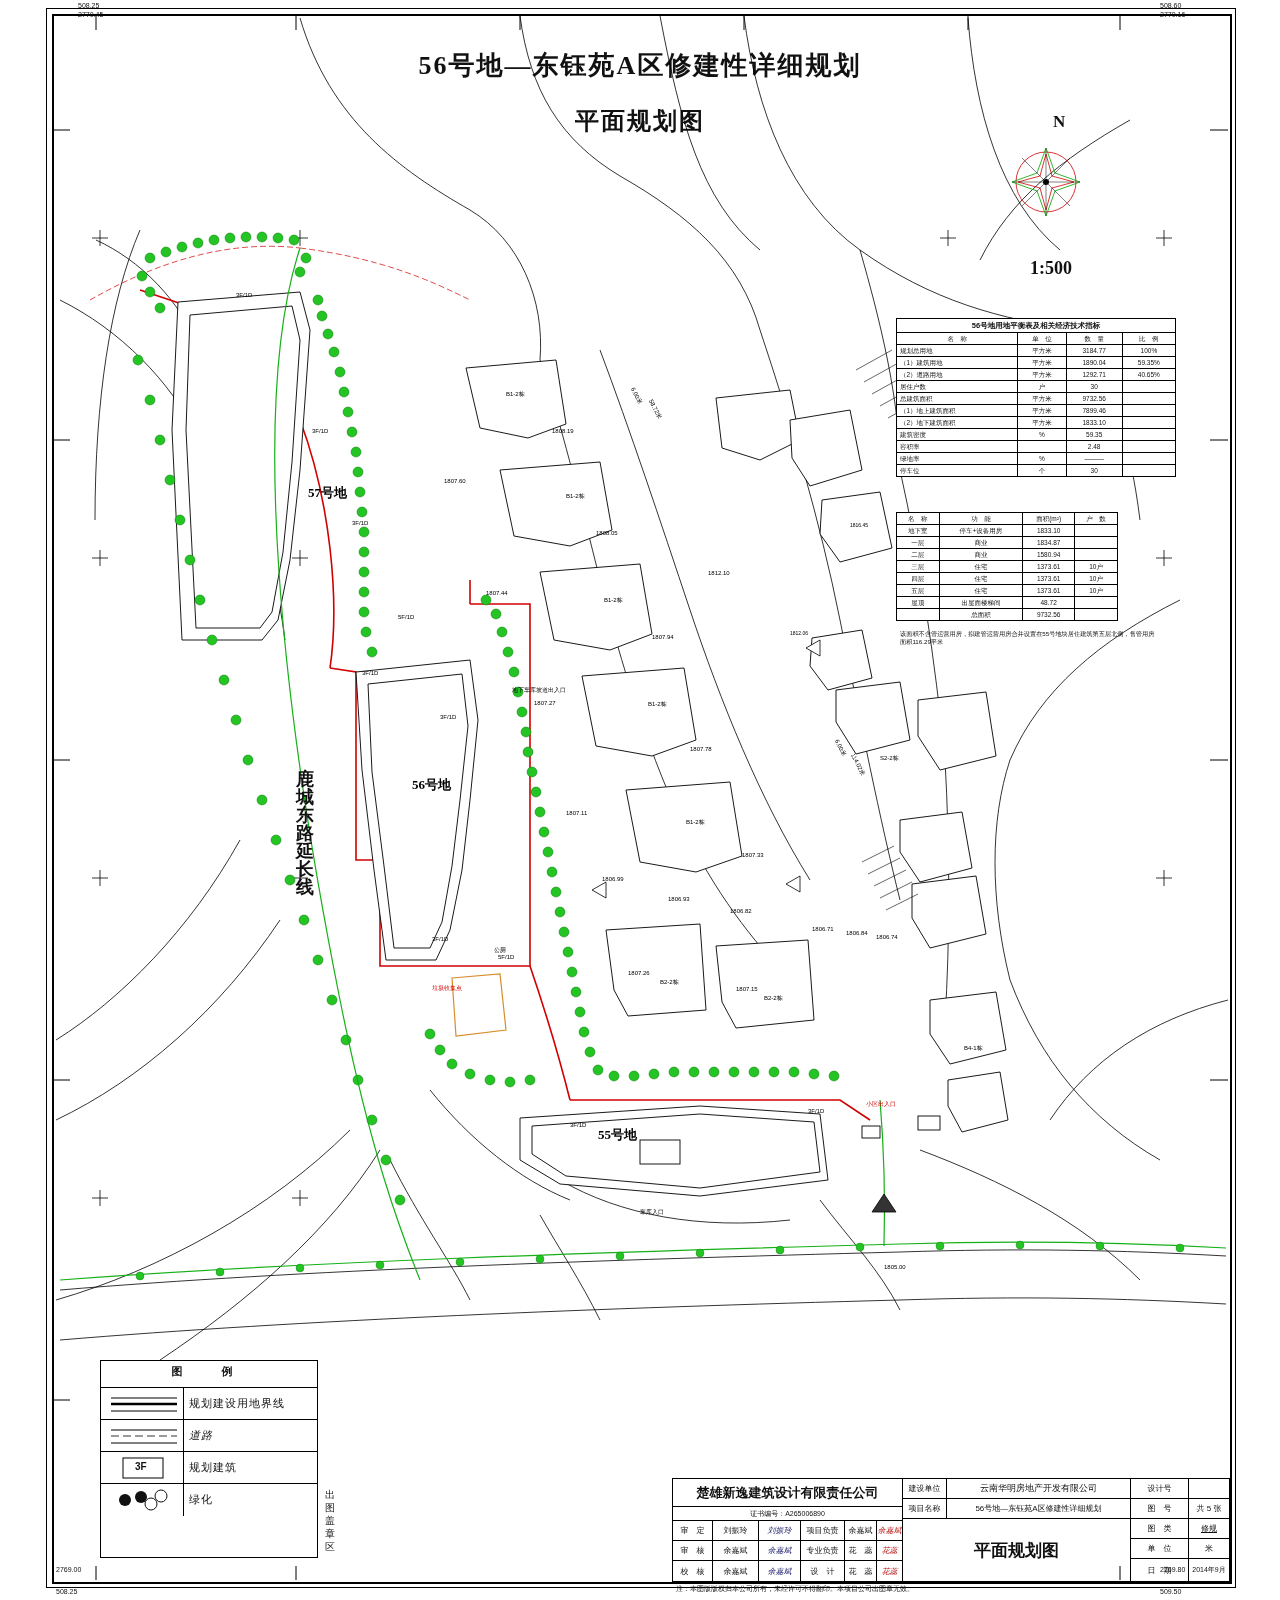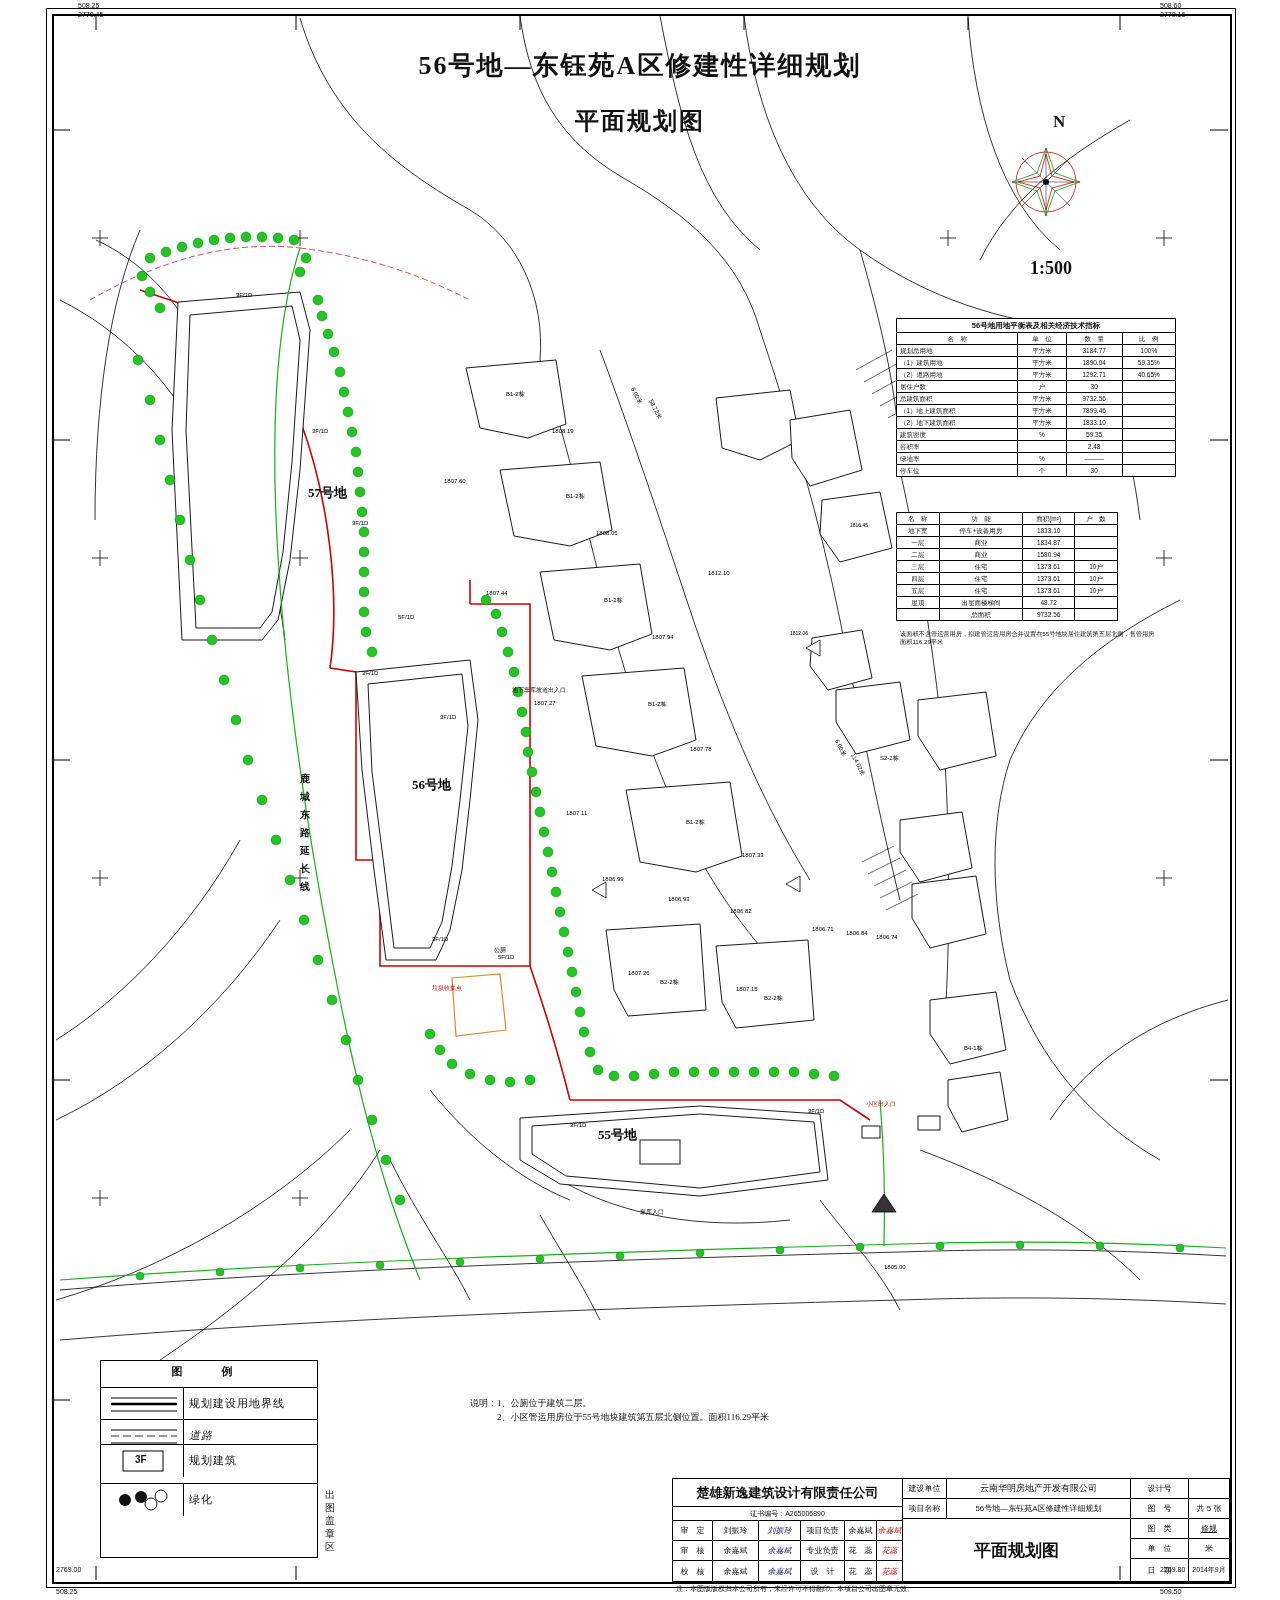--- a/index.html
+++ b/index.html
@@ -53,21 +53,21 @@
   .sig{font-family:"Liberation Serif",serif;color:#1b1b6b;font-style:italic;}
   .redsig{color:#b81515;font-family:"Liberation Serif",serif;font-style:italic;}
   .foot-note{position:absolute;left:676px;top:1584px;font-size:7px;}
 
   
   .lbl{position:absolute;font-size:6px;font-family:"Liberation Sans",sans-serif;white-space:nowrap;color:#000;}
   .lbl.sm{font-size:5px;}
   .lbl.red{color:#d00000;}
   .lbl.big{font-size:13px;font-weight:bold;font-family:"Liberation Serif",serif;}
   .lbl.rot{transform-origin:left top;}
-  .roadname{position:absolute;font-size:10px;font-weight:bold;font-family:"Liberation Serif",serif;line-height:18px;width:18px;text-align:center;}
+  .roadname{position:absolute;font-size:18px;font-weight:bold;font-family:"Liberation Serif",serif;line-height:18px;width:18px;}
   svg{position:absolute;left:0;top:0;}
 </style>
 </head>
 <body>
 
 <div id="sheet">
 
   <div class="outer-frame"></div>
   <div class="inner-frame"></div>
 
@@ -596,21 +596,21 @@
     <div class="legend-row" style="top:58px;font-style:italic;">
       <div class="legend-sym">
         <svg width="78" height="32">
           <line x1="6" y1="10" x2="72" y2="10" stroke="#000" stroke-width="1"></line>
           <line x1="6" y1="16" x2="72" y2="16" stroke="#000" stroke-width="0.8" stroke-dasharray="8 4"></line>
           <line x1="6" y1="23" x2="72" y2="23" stroke="#000" stroke-width="1"></line>
         </svg>
       </div>
       <div class="legend-lbl">道路</div>
     </div>
-    <div class="legend-row" style="top:83px;">
+    <div class="legend-row" style="top:90px;">
       <div class="legend-sym">
         <svg width="78" height="32">
             <rect x="18" y="6" width="40" height="20" fill="none" stroke="#000"></rect>
           </svg>
         <div style="position:absolute;left:30px;top:9px;font-size:10px;font-weight:bold;">3F</div>
       </div>
       <div class="legend-lbl">规划建筑</div>
     </div>
     <div class="legend-row" style="top:122px;">
       <div class="legend-sym">
@@ -618,24 +618,20 @@
           <circle cx="20" cy="16" r="6" fill="#111"></circle>
           <circle cx="36" cy="13" r="6" fill="#111"></circle>
           <circle cx="46" cy="20" r="6" fill="none" stroke="#111"></circle>
           <circle cx="56" cy="12" r="6" fill="none" stroke="#111"></circle>
         </svg>
       </div>
       <div class="legend-lbl">绿化</div>
     </div>
   </div>
 
-  <div class="notes">
-    <div>说明：1、公厕位于建筑二层。</div>
-    <div>　　　2、小区管运用房位于55号地块建筑第五层北侧位置。面积116.29平米</div>
-  </div>
 
   <div class="seal-box"></div>
   <div class="seal-txt">出图盖章区</div>
 
   <div class="tb">
 
     <div class="cell tb-company" style="left:0;top:0;width:230px;height:28px;display:flex;align-items:center;justify-content:center;">楚雄新逸建筑设计有限责任公司</div>
     <div class="cell" style="left:0;top:28px;width:230px;height:14px;display:flex;align-items:center;justify-content:center;font-size:7px;">证书编号：A265006890</div>
 
     <div class="cell" style="left:0;top:42px;width:40px;height:20px;display:flex;align-items:center;justify-content:center;">审　定</div>

